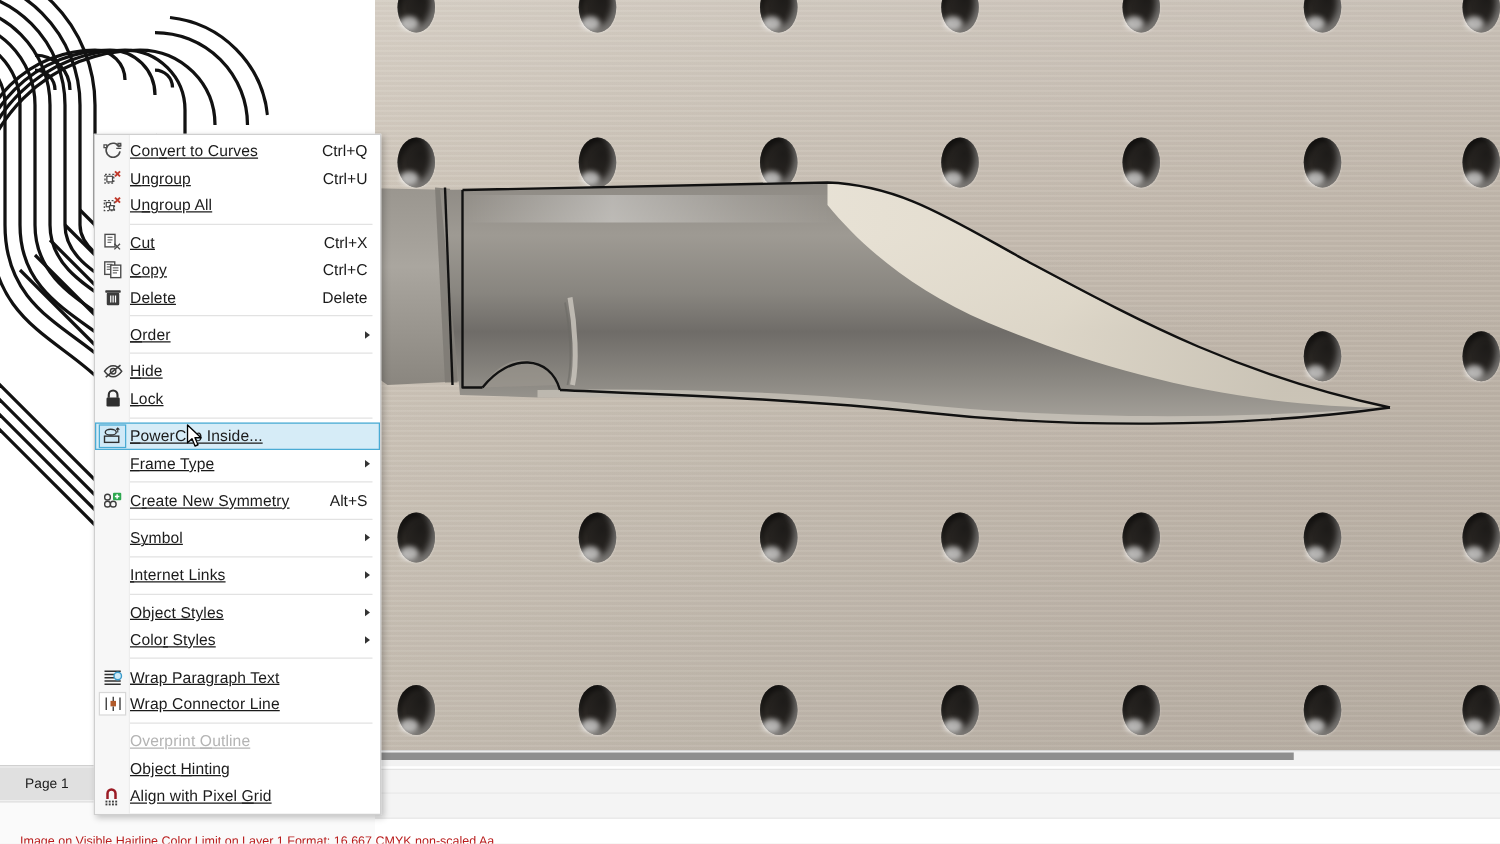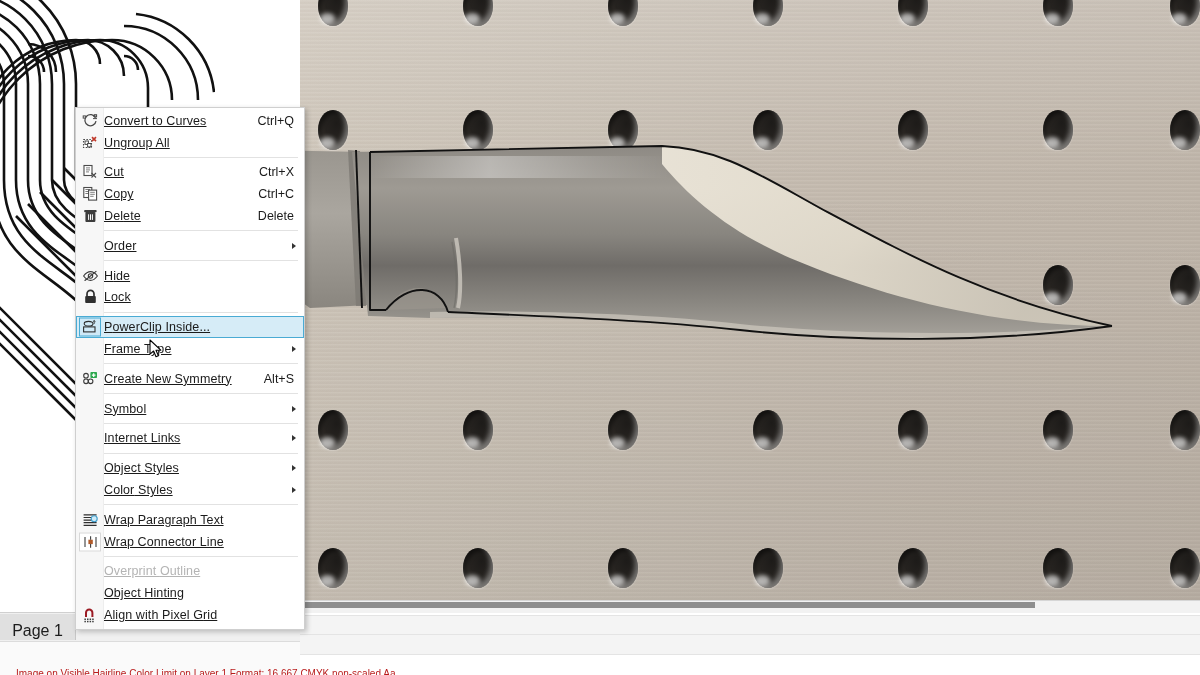--- a/index.html
+++ b/index.html
@@ -37,21 +37,21 @@
 
   
   .hscroll-track{position:absolute;left:300px;top:600px;width:900px;height:13px;background:#f2f2f2;border-top:1px solid #d6d6d6;}
   .hscroll-thumb{position:absolute;left:302px;top:601px;width:733px;height:6px;background:#8e8e8e;border-radius:0;}
   .below-strip{position:absolute;left:300px;top:613px;width:900px;height:62px;background:#ffffff;}
   .ui-line{position:absolute;left:300px;width:900px;height:1px;background:#e4e4e4;}
   .ui-band{position:absolute;left:300px;width:900px;background:#f4f4f4;}
 
   .leftbar{position:absolute;left:0;top:612px;width:300px;height:63px;background:#f0f0f0;border-top:1px solid #d0d0d0;}
   .page-tab{position:absolute;left:0;top:614px;width:75px;height:26px;background:#e0e0e0;border-right:1px solid #c6c6c6;
-    display:flex;align-items:flex-end;justify-content:center;font-size:16px;color:#1c1c1c;}
+    display:flex;align-items:center;justify-content:center;font-size:11px;color:#1c1c1c;}
   .leftbar-blank{position:absolute;left:0;top:641px;width:300px;height:34px;background:#fafafa;border-top:1px solid #dcdcdc;}
   .statusline{position:absolute;left:16px;top:668px;width:1170px;height:7px;overflow:hidden;
     font-size:10px;color:#b91c1c;white-space:nowrap;line-height:12px;}
 
   
   .ctxmenu{position:absolute;left:75px;top:107px;width:230px;background:#ffffff;
     border:1px solid #cfcfcf;box-shadow:2px 2px 5px rgba(0,0,0,.22);
     padding:2px 0 3px 0;box-sizing:border-box;}
   .gutter{position:absolute;left:0;top:0;width:27px;height:100%;background:#f7f7f7;border-right:1px solid #ededed;}
   .mi{position:relative;display:flex;align-items:center;height:21.8px;padding-left:28px;box-sizing:border-box;
@@ -307,20 +307,31 @@
             <rect x="12.4" y="2.2" width="2.2" height="2.2" fill="#fff" stroke="#4a4a4a" stroke-width="1"></rect>
             <path d="M11 3.6h4M11 6.1h4" stroke="#4a4a4a" stroke-width="1"></path>
           </svg>
       </span>
       <span class="lbl">Con<u>v</u>ert to Curves</span>
       <span class="accel">Ctrl+Q</span>
     </div>
     <div class="mi">
       <span class="ico">
         <svg width="17" height="17" viewBox="0 0 17 17">
+            <rect x="2" y="5" width="7" height="7" fill="#fff" stroke="#4a4a4a" stroke-width="1.1" stroke-dasharray="1.5 1.4"></rect>
+            <rect x="3.5" y="6.5" width="4.5" height="4.5" fill="#fff" stroke="#4a4a4a" stroke-width="1"></rect>
+            <path d="M10 2.6l4 4M14 2.6l-4 4" stroke="#c0392b" stroke-width="1.6"></path>
+          </svg>
+      </span>
+      <span class="lbl"><u>U</u>ngroup</span>
+      <span class="accel">Ctrl+U</span>
+    </div>
+    <div class="mi">
+      <span class="ico">
+        <svg width="17" height="17" viewBox="0 0 17 17">
             <rect x="1.5" y="5" width="8" height="8" fill="#fff" stroke="#4a4a4a" stroke-width="1.1" stroke-dasharray="1.5 1.4"></rect>
             <rect x="3" y="6.5" width="3.4" height="3.4" fill="#fff" stroke="#4a4a4a" stroke-width="1"></rect>
             <rect x="5.6" y="9" width="3.4" height="3.4" fill="#fff" stroke="#4a4a4a" stroke-width="1"></rect>
             <path d="M10 2.6l4 4M14 2.6l-4 4" stroke="#c0392b" stroke-width="1.6"></path>
           </svg>
       </span>
       <span class="lbl">U<u>n</u>group All</span>
       <span class="accel"></span>
     </div>
 

